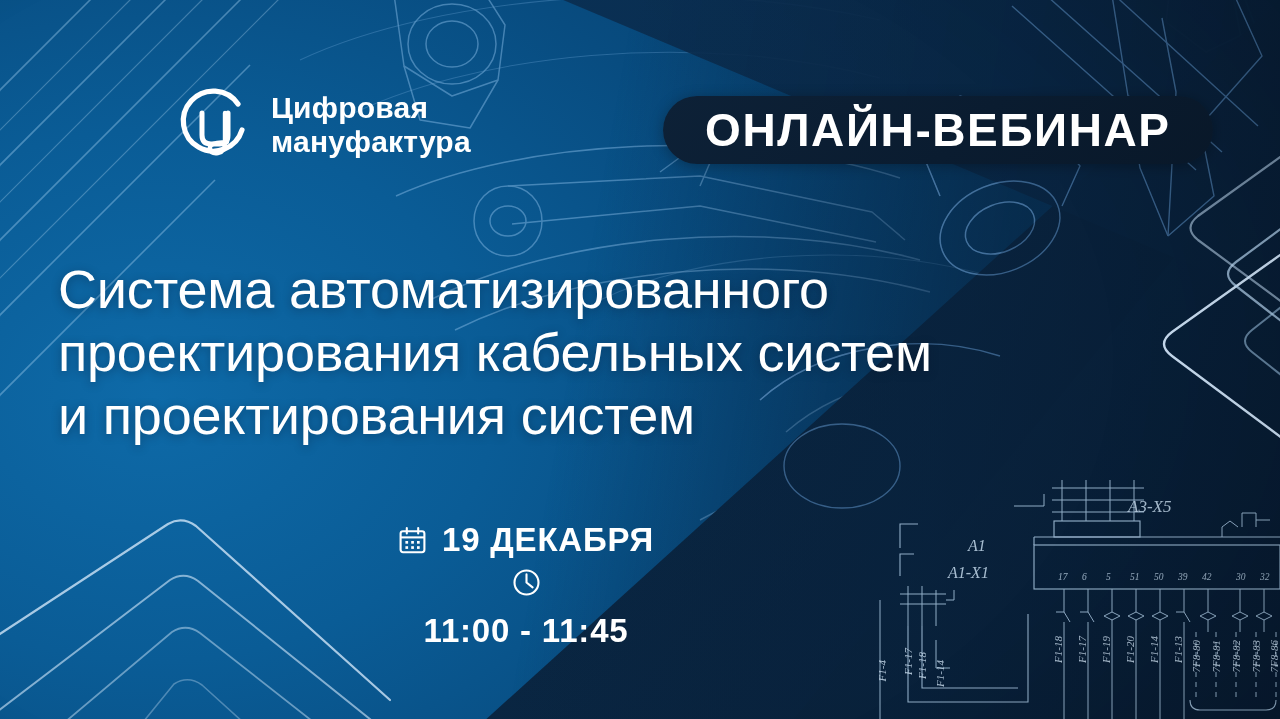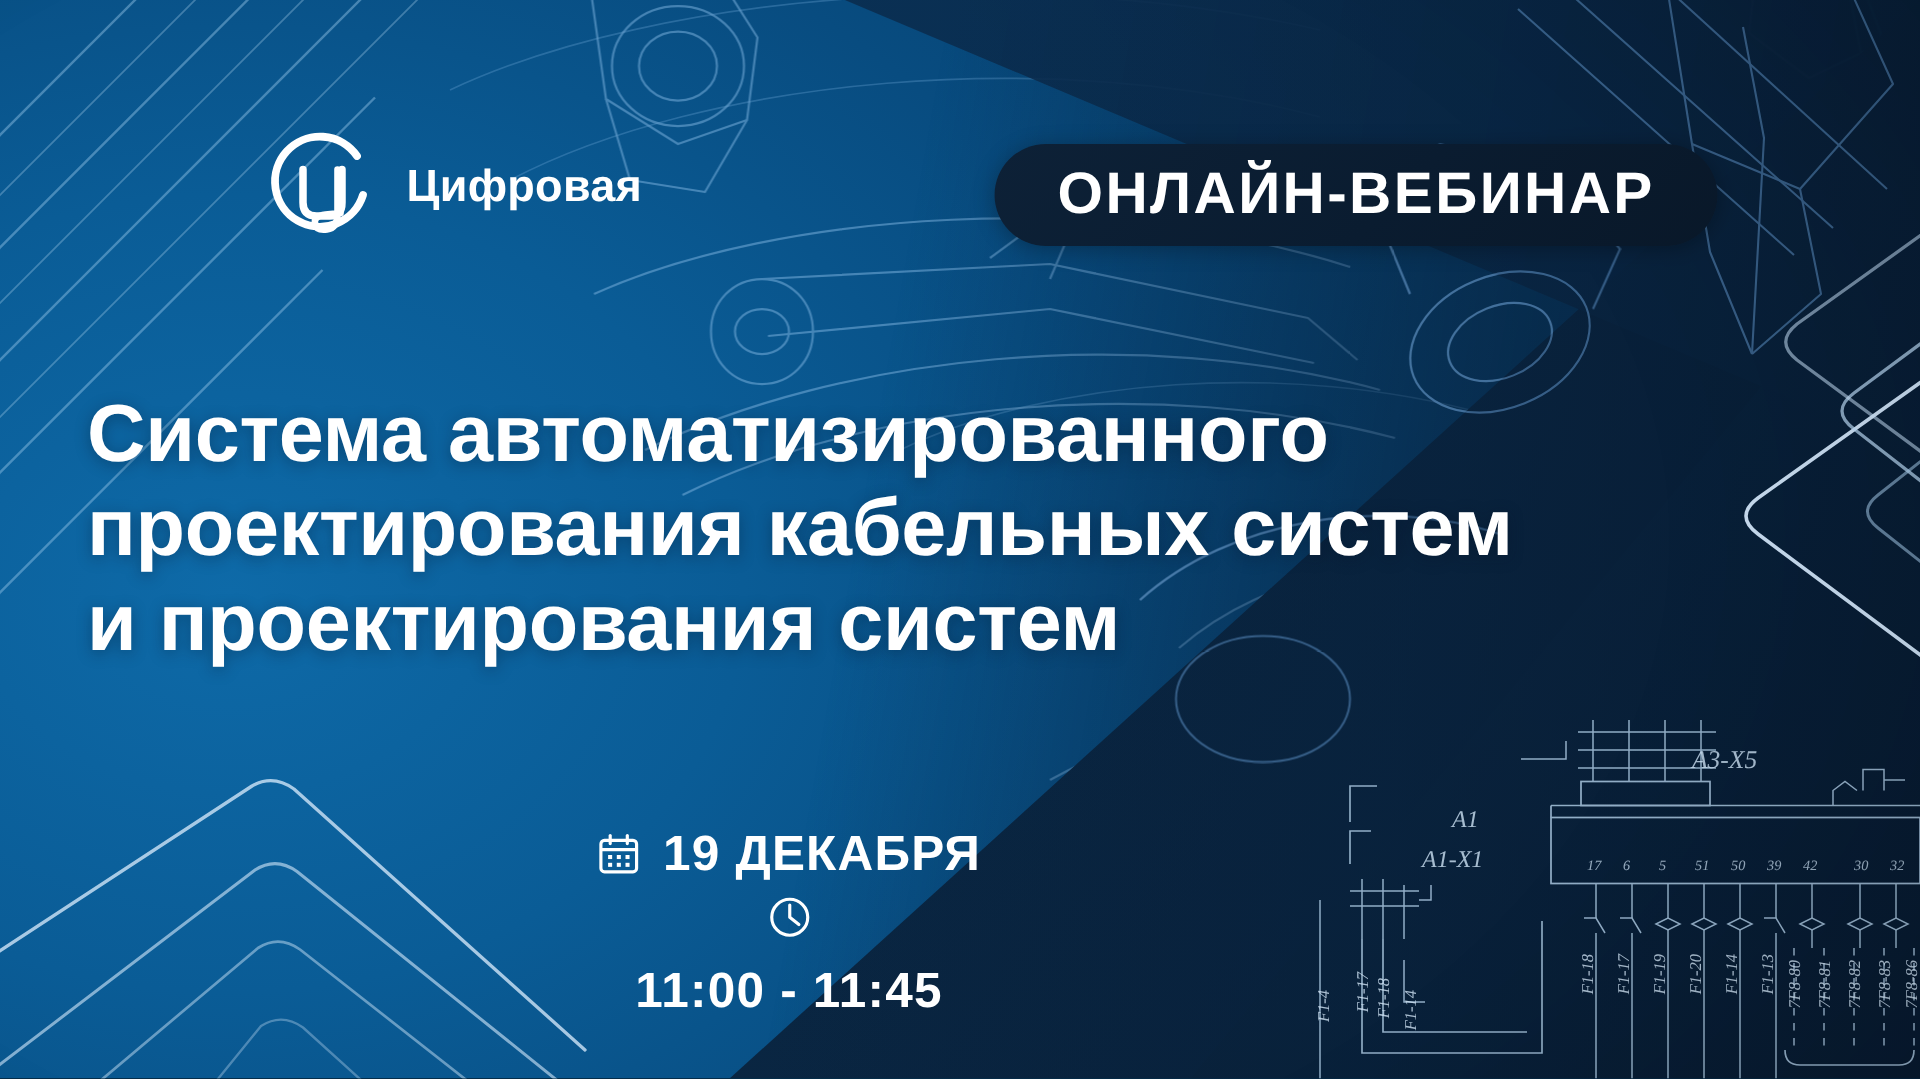--- a/index.html
+++ b/index.html
@@ -93,48 +93,47 @@
     height: 68px;
     padding: 0 42px;
     display: flex;
     align-items: center;
     border-radius: 34px;
     background: linear-gradient(135deg, #0d2137 0%, #0a1c30 55%, #091829 100%);
     box-shadow: 0 2px 14px rgba(0,0,0,.28);
   }
   .badge-text {
     color: #ffffff;
-    font-size: 39px;
+    font-size: 46px;
     font-weight: 700;
     letter-spacing: 1.6px;
     white-space: nowrap;
   }
 
   .headline {
     position: absolute;
     left: 58px;
     top: 258px;
     width: 1090px;
   }
   .headline-line {
     color: #ffffff;
     font-size: 54px;
-    font-weight: 700;
+    font-weight: 400;
     line-height: 1.17;
     letter-spacing: -.2px;
     white-space: nowrap;
     text-shadow: 0 2px 10px rgba(3,20,40,.35);
   }
 
   .meta {
     position: absolute;
     left: 398px;
     top: 521px;
     color: #ffffff;
-    margin-top: 29px;
   }
   .meta-row {
     display: flex;
     align-items: center;
     gap: 15px;
   }
   .meta-row + .meta-row { margin-top: 9px; flex-direction: column; }
   .meta-icon { width: 29px; height: 29px; flex: 0 0 auto; }
   .meta-text {
     font-size: 33px;
@@ -407,20 +406,21 @@
   <div class="logo-row">
     <span class="logo-mark">
       <svg viewBox="0 0 78 78" xmlns="http://www.w3.org/2000/svg">
         <path d="M62 18 A30 30 0 1 0 66 44" fill="none" stroke="#ffffff" stroke-width="5.2" stroke-linecap="round"></path>
         <path d="M26 27 l0 22 q0 9 9 9 l9 0 q8 0 8 -9 l0 -22" fill="none" stroke="#ffffff" stroke-width="5" stroke-linecap="round" stroke-linejoin="round"></path>
         <path d="M49 27 l0 30 q0 9 -7 10 q-7 1 -8 -4 q-1 -5 7 -6 l10 -1" fill="none" stroke="#ffffff" stroke-width="4.4" stroke-linecap="round"></path>
       </svg>
     </span>
     <span class="logo-text">
       <span>Цифровая</span><br>
+      <span>мануфактура</span>
     </span>
   </div>
 
   <div class="badge">
     <span class="badge-text">ОНЛАЙН-ВЕБИНАР</span>
   </div>
 
   <div class="headline">
     <div class="headline-line">Система автоматизированного</div>
     <div class="headline-line">проектирования кабельных систем</div>

